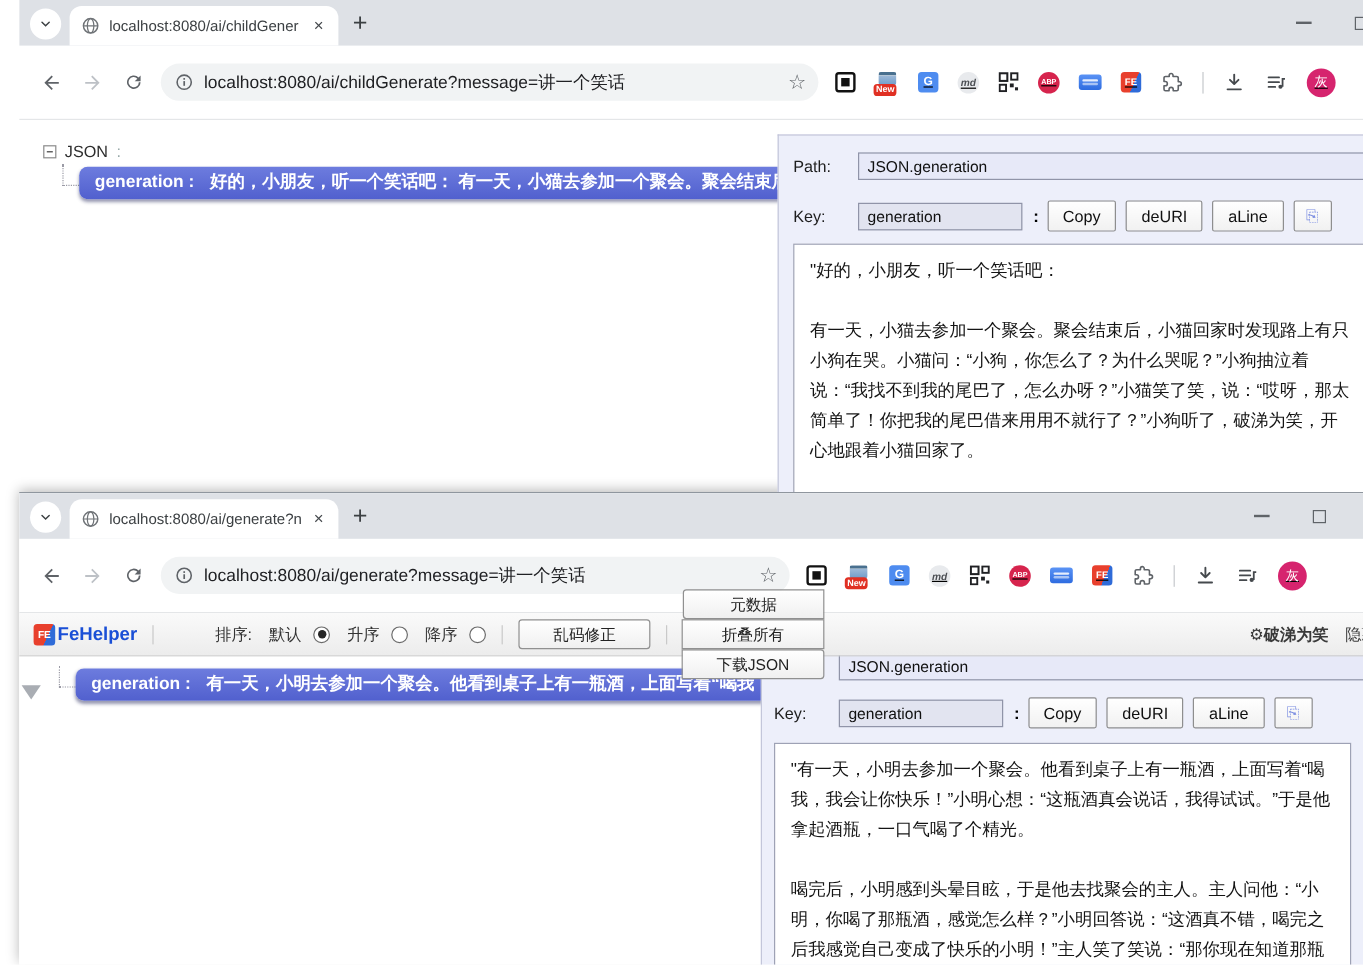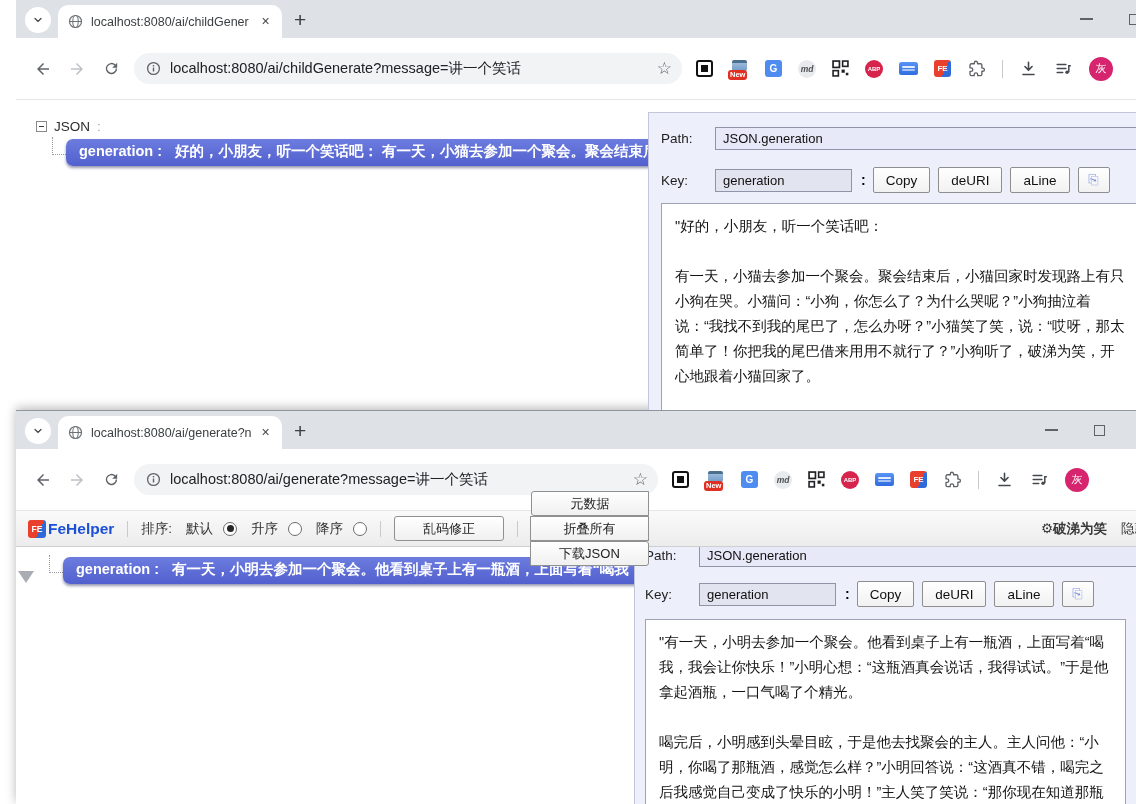--- a/index.html
+++ b/index.html
@@ -28,21 +28,21 @@
   
   .toolbar { height:62px; background:#fff; display:flex; align-items:center; padding:0 8px 0 10px; border-bottom:1px solid #e4e6e8; }
   .navbtn { width:34px; height:34px; display:flex; align-items:center; justify-content:center; border-radius:50%; cursor:pointer; flex:0 0 auto; }
   .urlbar { height:31px; background:#f1f3f4; border-radius:16px; display:flex; align-items:center;
             padding:0 10px 0 12px; gap:9px; margin-left:6px; flex:0 0 auto; }
   .win-top .urlbar { width:548px; }
   .win-bottom .urlbar { width:524px; }
   .url-text { flex:1; font-size:14.5px; color:#202124; white-space:nowrap; overflow:hidden; }
   .star { color:#5f6368; font-size:17px; line-height:1; cursor:pointer; }
 
-  .exts { display:flex; align-items:center; gap:16px; margin-left:14px; flex:0 0 auto; }
+  .exts { display:flex; align-items:center; gap:16px; margin-left:14px; flex:0 0 auto;text-decoration:underline; }
   .ext { display:inline-flex; align-items:center; justify-content:center; cursor:pointer; position:relative; }
   .sq-icon { width:17px; height:17px; border:2.6px solid #121212; border-radius:3px; background:#fff; }
   .sq-inner { width:7px; height:7px; background:#121212; }
   .new-icon { width:20px; height:18px; }
   .new-base { position:absolute; top:0; left:3px; width:15px; height:11px; border-radius:2px;
               background:linear-gradient(#9db9d8,#6f9cc9); border-top:3px solid #49708f; }
   .new-badge { position:absolute; bottom:-2px; left:-1px; background:#e03023; color:#fff; font-size:7.5px; font-weight:bold;
                padding:1px 2px; border-radius:3px; line-height:1; }
   .tr-icon { width:17px; height:17px; border-radius:3px; background:#4e8cf0; color:#fff; font-size:10px; font-weight:bold; }
   .md-icon { width:18px; height:18px; border-radius:50%; background:#e8eaed; color:#4c4f54; font-size:8.5px; font-weight:bold; font-style:italic; }
@@ -98,21 +98,21 @@
   .win-top .value-box { margin:10px 9px 0 0; height:214px; }
   .win-bottom .value-box { margin:12px 10px 0 0; height:220px; }
 
   
   .fehelper { height:36px; background:linear-gradient(#fafafa,#ececec); border-bottom:1px solid #cfcfcf;
               display:flex; align-items:center; padding:0 10px 0 12px; position:relative; z-index:5; font-size:13.5px; color:#333; }
   .fh-logo { width:18px; height:18px; border-radius:3px; color:#fff; font-size:8.5px; font-weight:bold;
              background:linear-gradient(115deg,#e8402d 62%,#2f6bd8 62%); display:inline-flex; align-items:center; justify-content:center; }
   .fh-brand { color:#1a4fd6; font-weight:bold; font-size:15.5px; margin-left:2px; }
   .fh-sep { width:1px; height:16px; background:#c9c9c9; margin:0 13px; flex:0 0 auto; }
-  .fh-sort { display:flex; align-items:center; gap:5px; }
+  .fh-sort { display:flex; align-items:center; gap:5px;margin-left:38px; }
   .fh-sort .opt { margin-left:9px; }
   .radio { width:14px; height:14px; border:1px solid #6b6b6b; border-radius:50%; background:#fff; display:inline-block;
            vertical-align:-2px; margin-left:5px; cursor:pointer; }
   .radio.checked { position:relative; }
   .radio.checked::after { content:""; position:absolute; left:2.5px; top:2.5px; width:7px; height:7px; border-radius:50%; background:#262626; }
   .fh-btn { height:25px; padding:0 28px; background:linear-gradient(#ffffff,#f0f0f0); border:1px solid #909090;
             border-radius:3px; font-size:13px; color:#222; cursor:pointer; font-family:"Liberation Sans","DejaVu Sans",sans-serif; }
   .fh-group { display:flex;flex-direction:column; }
   .fh-group .fh-btn { border-radius:0; margin-left:-1px; }
   .fh-group .fh-btn:first-child { border-radius:3px 0 0 3px; margin-left:0; }

